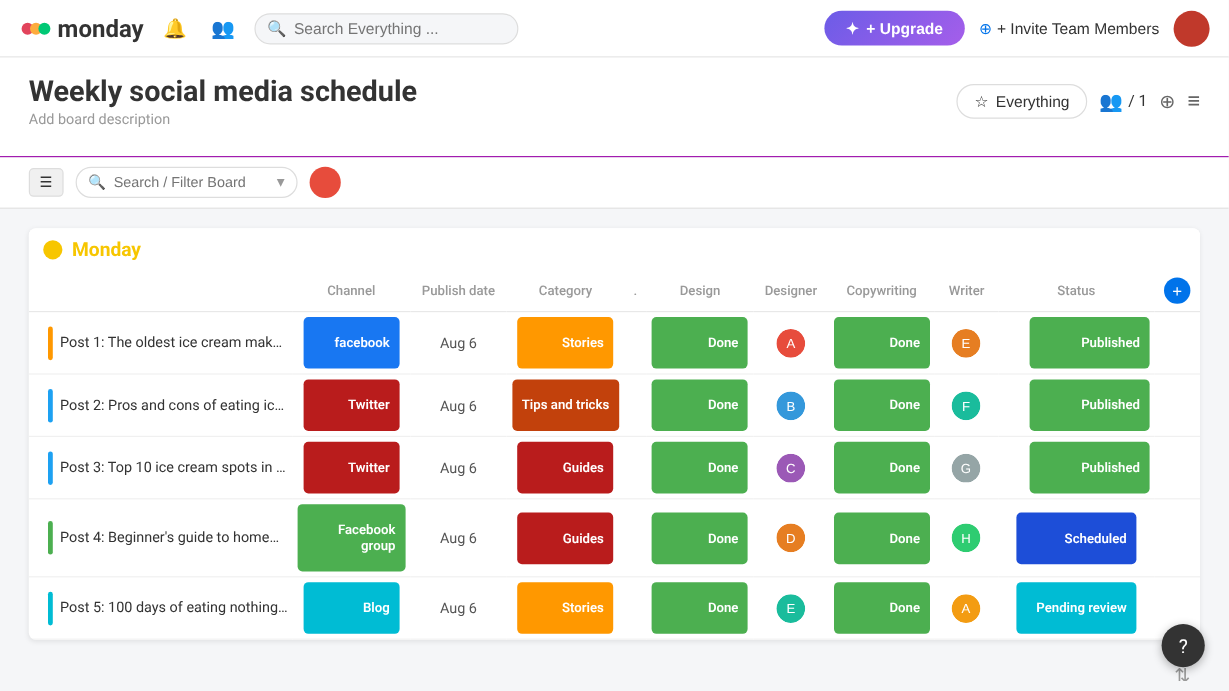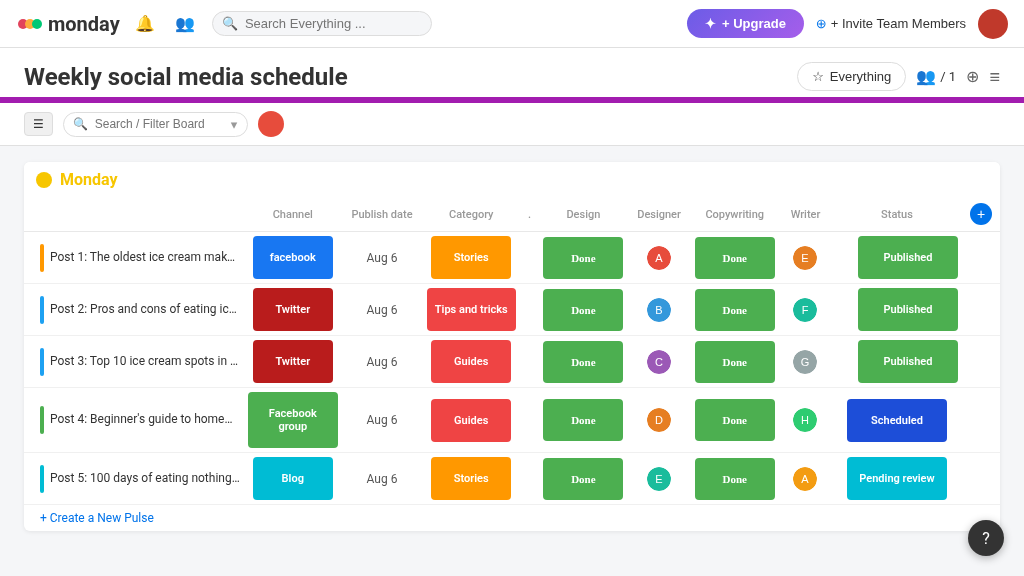--- a/index.html
+++ b/index.html
@@ -53,31 +53,31 @@
     .col-headers th.designer-col { width: 70px; }
     .col-headers th.copy-col { width: 90px; }
     .col-headers th.writer-col { width: 70px; }
     .col-headers th.status-col { width: 120px; }
     .col-headers th.add-col { width: 30px; }
 
     .data-row td { padding: 4px 4px; border-bottom: 1px solid #f0f0f0; vertical-align: middle; }
     .data-row td.name-cell { padding-left: 16px; font-size: 12px; color: #333; white-space: nowrap; overflow: hidden; text-overflow: ellipsis; max-width: 220px; }
     .left-bar { width: 4px; border-radius: 2px; height: 28px; display: inline-block; margin-right: 6px; vertical-align: middle; }
 
-    .chip { border-radius: 4px; padding: 15px 8px; font-size: 11px; font-weight: 600; color: #fff; text-align: center; min-width: 80px; display: inline-block; }
+    .chip { border-radius: 4px; padding: 15px 8px; font-size: 11px; font-weight: 600; color: #fff; text-align: right; min-width: 80px; display: inline-block; }
     .chip.facebook { background: #1877f2; }
     .chip.twitter { background: #b91c1c; }
     .chip.fb-group { background: #4caf50; }
     .chip.blog { background: #00bcd4; }
 
     .chip.stories { background: #ff9800; }
-    .chip.tips { background: #ef4444; }
-    .chip.guides { background: #ef4444; }
-
-    .chip.done { background: #4caf50; font-family: Liberation Serif, serif; }
+    .chip.tips { background: #c2410c; }
+    .chip.guides { background: #b91c1c; }
+
+    .chip.done { background: #4caf50; }
 
     .chip.published { background: #4caf50; margin-left: 22px; }
     .chip.scheduled { background: #1d4ed8; }
     .chip.pending { background: #00bcd4; }
 
     .date-cell { text-align: center; font-size: 12px; color: #555; }
     .cell-center { text-align: center; }
     .avatar-cell { text-align: center; }
 
     .create-row td { padding: 6px 16px; color: #0073ea; font-size: 12px; cursor: pointer; }
@@ -119,24 +119,25 @@
   </button>
 
   <button class="invite-btn">
     <span style="color:#0073ea;">⊕</span>
     <span>+ Invite Team Members</span>
   </button>
 
   <div class="avatar" style="background: #c0392b; width:30px;height:30px;border-radius:50%;"></div>
 </div>
 
-<div style="background:#fff; padding:14px 24px 6px; border-bottom:6px solid #a21caf; position:relative;">
+<div style="background:#fff; padding:14px 24px 24px; border-bottom:1px solid #a21caf; position:relative;">
   <div style="display:flex; align-items:center; justify-content:space-between;">
     <div>
       <div class="page-title">Weekly social media schedule</div>
+      <div class="board-desc">Add board description</div>
     </div>
     <div style="display:flex; align-items:center; gap:10px;">
       <button class="unsubscribe-btn">
         <span>☆</span>
         <span>Everything</span>
       </button>
       <div style="display:flex;align-items:center;gap:4px;cursor:pointer;">
         <span style="font-size:16px;">👥</span>
         <span style="font-size:13px;">/ 1</span>
       </div>
@@ -331,23 +332,20 @@
       </td>
       <td class="avatar-cell"><svg width="24" height="24" viewBox="0 0 24 24" style="border-radius:50%;vertical-align:middle;">
     <circle cx="12" cy="12" r="12" fill="#f39c12"></circle>
     <text x="12" y="16" text-anchor="middle" font-size="11" fill="white" font-family="sans-serif">A</text>
   </svg></td>
       <td class="cell-center">
         <span class="chip pending" style="min-width:100px;">Pending review</span>
       </td>
       <td></td>
     </tr>
-            <tr class="create-row">
-              <td colspan="11">+ Create a New Pulse</td>
-            </tr>
           </tbody>
       </table>
     </div>
   </div>
 
   <div class="between-groups">
     <span class="sort-arrows">⇅</span>
   </div>
 
   <div class="group">

